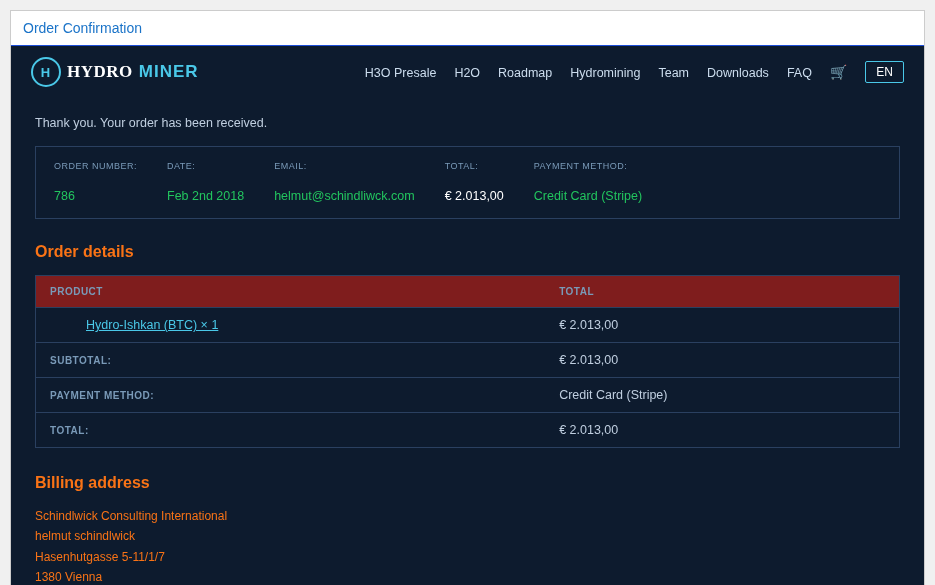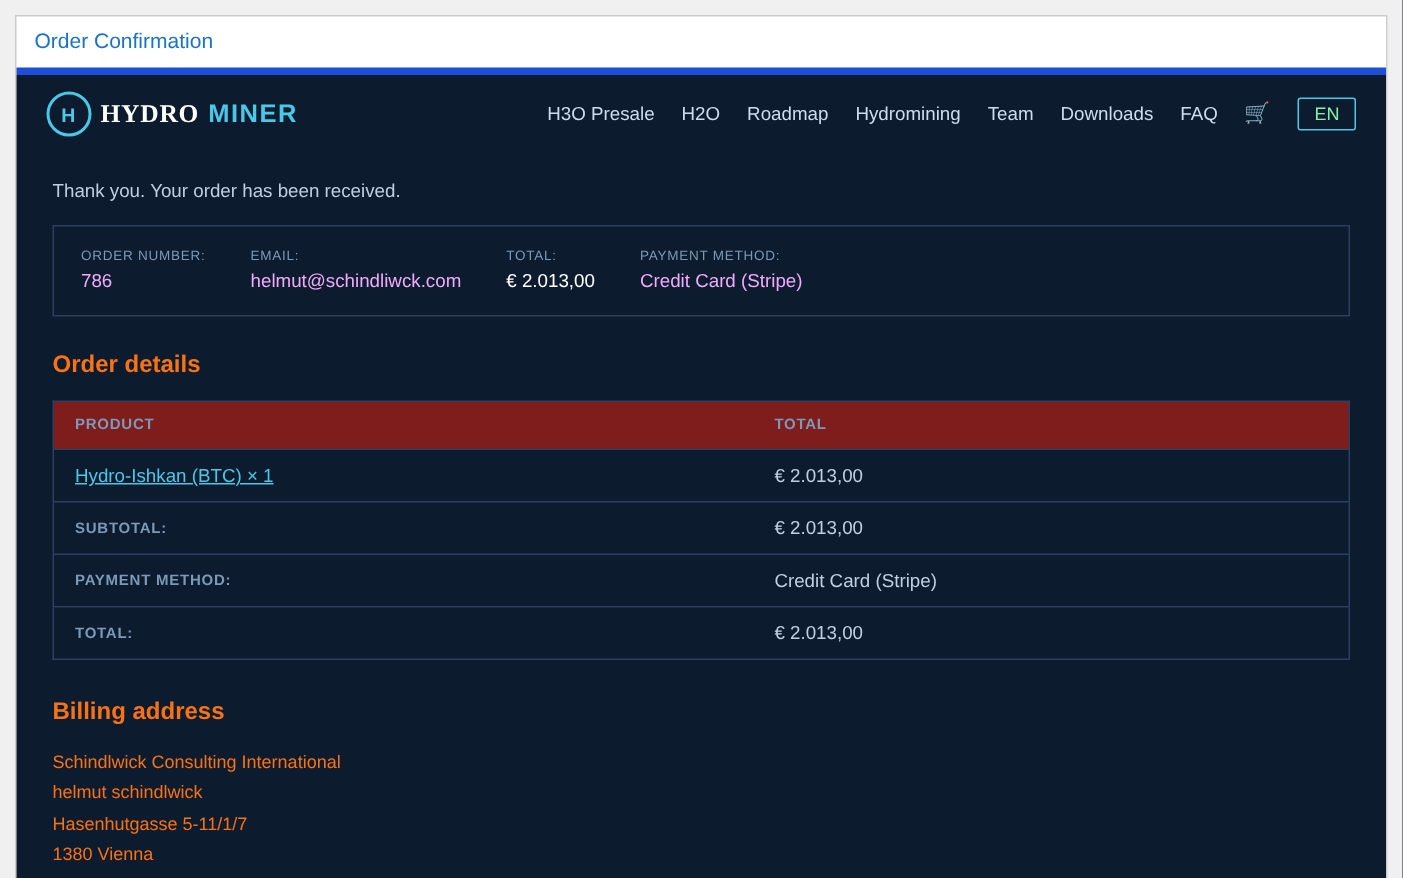--- a/index.html
+++ b/index.html
@@ -9,21 +9,21 @@
       padding: 10px;
     }
     .outer-frame {
       background: #fff;
       border: 1px solid #ccc;
       max-width: 915px;
       margin: 0 auto;
     }
     .page-title-bar {
       padding: 8px 12px;
-      border-bottom: 5px solid #1d4ed8;
+      border-bottom: 1px solid #1d4ed8;
     }
     .page-title {
       color: #1a73c8;
       font-size: 14px;
       font-weight: normal;
     }
 
     
     .navbar {
       background: #0d1b2e;
@@ -78,21 +78,21 @@
       text-decoration: none;
       font-size: 12.5px;
       white-space: nowrap;
     }
     .cart-icon {
       color: #cde;
       font-size: 14px;
     }
     .lang-btn {
       border: 1px solid #4ac8e8;
-      color: #86efac;
+      color: #ffffff;
       background: transparent;
       padding: 3px 10px;
       font-size: 12px;
       cursor: pointer;
       border-radius: 2px;
     }
 
     
     .main-content {
       background: #0d1b2e;
@@ -114,24 +114,24 @@
       display: flex;
       gap: 30px;
       flex-wrap: wrap;
     }
     .order-summary-field label {
       display: block;
       color: #7a9ab8;
       font-size: 9px;
       text-transform: uppercase;
       letter-spacing: 0.5px;
-      margin-bottom: 3px;
+      margin-bottom: 15px;
     }
     .order-summary-field .value {
-      color: #f0abfc;
+      color: #22c55e;
       font-size: 12.5px;
     }
     .order-summary-field .value.white {
       color: #fff;
     }
 
     
     .section-title {
       color: #f97316;
       font-size: 16px;
@@ -159,20 +159,21 @@
       border-bottom: 1px solid #2a4060;
       color: #c0cfe0;
     }
     .order-table tr:last-child td {
       border-bottom: none;
     }
     .order-table .product-link {
       color: #4ac8e8;
       text-decoration: underline;
       cursor: pointer;
+      margin-left: 36px;
     }
     .order-table .label-cell {
       color: #7a9ab8;
       font-size: 10px;
       text-transform: uppercase;
       letter-spacing: 0.5px;
       font-weight: bold;
     }
     .order-table .amount-cell {
       color: #c0cfe0;
@@ -221,20 +222,24 @@
   <div class="main-content">
 
     <p class="thank-you-msg">Thank you. Your order has been received.</p>
 
     <div class="order-summary-box">
       <div class="order-summary-field">
         <label>ORDER NUMBER:</label>
         <span class="value">786</span>
       </div>
       <div class="order-summary-field">
+        <label>DATE:</label>
+        <span class="value">Feb 2nd 2018</span>
+      </div>
+      <div class="order-summary-field">
         <label>EMAIL:</label>
         <span class="value">helmut@schindliwck.com</span>
       </div>
       <div class="order-summary-field">
         <label>TOTAL:</label>
         <span class="value white">€ 2.013,00</span>
       </div>
       <div class="order-summary-field">
         <label>PAYMENT METHOD:</label>
         <span class="value">Credit Card (Stripe)</span>

